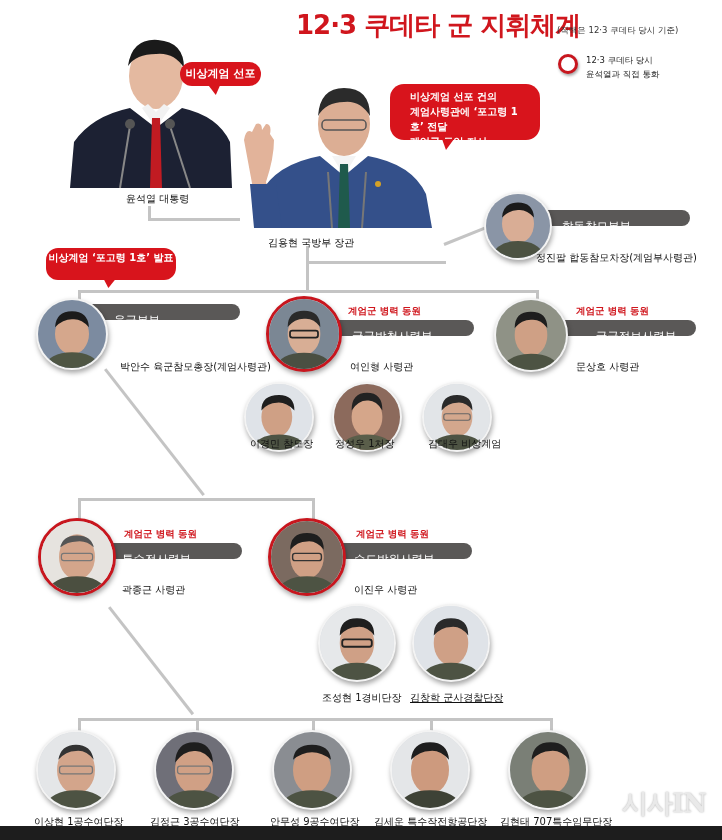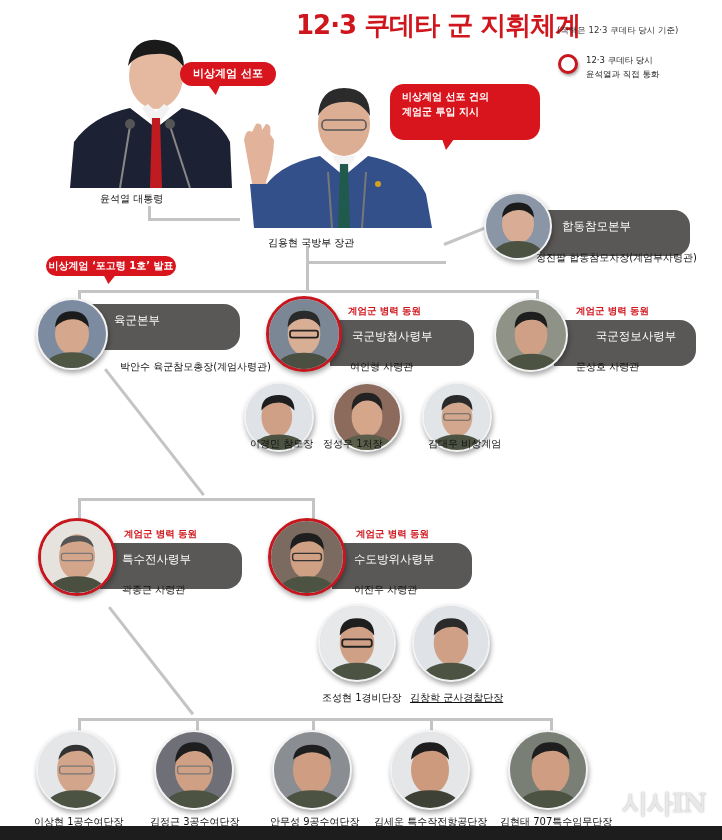--- a/index.html
+++ b/index.html
@@ -9,38 +9,38 @@
 
   .title { left: 296px; top: 8px; font-size: 26px; font-weight: bold; color: #d0161d; letter-spacing: -1px; white-space: nowrap; }
   .subtitle { left: 557px; top: 25px; font-size: 8.5px; color: #333; white-space: nowrap; }
   .legend-ring { left: 558px; top: 54px; width: 20px; height: 20px; border: 3px solid #c8161e; border-radius: 50%; box-shadow: 1px 2px 3px rgba(0,0,0,0.35); background:#fff; }
   .legend-text { left: 586px; top: 53px; font-size: 8.5px; line-height: 14px; color: #222; white-space: nowrap; }
 
   .line { background: #c4c4c4; position: absolute; }
 
   .bubble { position: absolute; background: #d8141c; color: #fff; font-weight: bold; border-radius: 12px; white-space: nowrap; }
   .bubble::after { content: ""; position: absolute; width: 0; height: 0; }
-  .b1 { left: 180px; top: 62px; width: 96px; height: 24px; font-size: 11px; line-height: 24px; text-align: center; }
+  .b1 { left: 180px; top: 62px; width: 81px; height: 24px; font-size: 11px; line-height: 24px; text-align: center; }
   .b1::after { left: 30px; bottom: -9px; border-left: 4px solid transparent; border-right: 8px solid transparent; border-top: 10px solid #d8141c; transform: skewX(20deg); }
-  .b2 { left: 390px; top: 84px; width: 150px; height: 56px; font-size: 10px; line-height: 15px; padding: 5px 12px; border-radius: 14px; white-space: normal; }
+  .b2 { left: 390px; top: 84px; width: 150px; height: 56px; font-size: 10px; line-height: 15px; padding: 5px 20px; border-radius: 14px; white-space: normal; }
   .b2::after { left: 50px; bottom: -10px; border-left: 8px solid transparent; border-right: 4px solid transparent; border-top: 11px solid #d8141c; transform: skewX(-20deg); }
-  .b3 { left: 46px; top: 256px; width: 130px; height: 20px; font-size: 10px; line-height: 20px; text-align: center; }
+  .b3 { left: 46px; top: 248px; width: 130px; height: 32px; font-size: 10px; line-height: 20px; text-align: center; }
   .b3::after { left: 56px; bottom: -8px; border-left: 8px solid transparent; border-right: 4px solid transparent; border-top: 9px solid #d8141c; transform: skewX(-20deg); }
 
   .portrait { position: absolute; overflow: hidden; }
   .yoon { left: 70px; top: 38px; width: 162px; height: 150px; }
   .kim { left: 236px; top: 84px; width: 196px; height: 144px; }
 
   .caption { position: absolute; font-size: 10px; color: #111; white-space: nowrap; }
 
   .avatar { position: absolute; border-radius: 50%; overflow: hidden; background: #d9dde2; box-shadow: 1px 3px 5px rgba(0,0,0,0.35); border: 2px solid #f3f3f3; }
   .avatar.red { border: 3px solid #c8161e; }
   .avatar svg { width: 100%; height: 100%; display: block; }
 
-  .pill { position: absolute; background: #5a5857; color: #fff; font-size: 11.5px; height: 46px; line-height: 32px; border-radius: 0 16px 16px 0; padding-left: 22px; white-space: nowrap; }
+  .pill { position: absolute; background: #5a5857; color: #fff; font-size: 11.5px; height: 16px; line-height: 32px; border-radius: 0 16px 16px 0; padding-left: 22px; white-space: nowrap; }
   .mob { position: absolute; color: #d0161d; font-size: 9.5px; font-weight: bold; white-space: nowrap; }
 
   .footer-bar { left: 0; top: 826px; width: 722px; height: 14px; background: #1d1d1d; }
   .logo { left: 622px; top: 786px; font-size: 26px; font-weight: bold; color: #e9e9e9; letter-spacing: -1px; text-shadow: 0 0 2px #aaa; font-family: "DejaVu Serif", serif; }
 </style>
 </head>
 <body>
 
 <div class="abs title">12·3 쿠데타 군 지휘체계</div>
 <div class="abs subtitle">(직책은 12·3 쿠데타 당시 기준)</div>
@@ -78,21 +78,21 @@
     <path d="M58 28 Q62 0 88 2 Q114 4 114 30 Q104 14 86 16 Q66 16 58 28Z" fill="#1a1a1a"></path>
     <path d="M0 150 L4 104 Q22 78 60 70 L86 90 L112 70 Q148 78 160 104 L162 150Z" fill="#1c2133"></path>
     <path d="M72 70 L86 90 L100 70 L94 66 L86 74 L78 66Z" fill="#f2f2f2"></path>
     <path d="M82 80 L90 80 L92 150 L80 150Z" fill="#c11b22"></path>
     <line x1="50" y1="150" x2="60" y2="88" stroke="#888" stroke-width="2"></line>
     <line x1="120" y1="150" x2="100" y2="88" stroke="#888" stroke-width="2"></line>
     <circle cx="60" cy="86" r="5" fill="#555"></circle>
       <circle cx="100" cy="86" r="5" fill="#555"></circle>
   </svg>
 </div>
-<div class="caption" style="left:100px;top:192px;">윤석열 대통령</div>
+<div class="caption" style="left:126px;top:192px;">윤석열 대통령</div>
 
 <div class="portrait kim">
   <svg viewBox="0 0 196 144" width="196" height="144">
     <ellipse cx="108" cy="40" rx="26" ry="32" fill="#dcae94"></ellipse>
     <path d="M82 32 Q84 4 108 4 Q134 4 134 32 Q124 16 108 18 Q90 18 82 32Z" fill="#2b2b2b"></path>
     <rect x="86" y="36" width="44" height="10" rx="4" fill="none" stroke="#555" stroke-width="1.5"></rect>
     <path d="M20 144 L24 110 Q40 80 84 72 L108 92 L132 72 Q176 80 190 110 L196 144Z" fill="#34508a"></path>
     <path d="M96 72 L108 92 L120 72Z" fill="#f4f4f4"></path>
     <path d="M104 80 L112 80 L114 144 L102 144Z" fill="#1f5a4c"></path>
     <path d="M18 110 L8 56 Q10 44 16 48 L20 40 Q26 38 26 46 L30 40 Q36 40 34 50 L38 56 Q38 74 30 98 L34 110Z" fill="#e2b39a"></path>
@@ -100,20 +100,21 @@
     <line x1="96" y1="144" x2="92" y2="88" stroke="#777" stroke-width="2"></line>
     <line x1="126" y1="144" x2="130" y2="88" stroke="#777" stroke-width="2"></line>
     <circle cx="142" cy="100" r="3" fill="#d4a127"></circle>
   </svg>
 </div>
 <div class="caption" style="left:268px;top:236px;">김용현 국방부 장관</div>
 
 <div class="bubble b1">비상계엄 선포</div>
 <div class="bubble b2">
   <div>비상계엄 선포 건의</div>
+  <div>계엄사령관에 ‘포고령 1호’ 전달</div>
   <div>계엄군 투입 지시</div>
 </div>
 <div class="bubble b3">비상계엄 ‘포고령 1호’ 발표</div>
 
 <div class="pill" style="left:540px;top:210px;width:150px;">합동참모본부</div>
 <div class="avatar" style="left:484px;top:192px;width:68px;height:68px;">
   <svg viewBox="0 0 60 60">
       <rect width="60" height="60" fill="#8a95a6"></rect>
       <ellipse cx="30" cy="28" rx="15" ry="18" fill="#d9ad95"></ellipse>
       <path d="M15 22 Q16 8 30 8 Q44 8 45 22 Q38 14 30 15 Q22 15 15 22Z" fill="#1b1b1b"></path>
@@ -168,21 +169,21 @@
 </div>
 <div class="caption" style="left:250px;top:437px;">이경민 참모장</div>
 <div class="avatar" style="left:332px;top:382px;width:70px;height:70px;">
   <svg viewBox="0 0 60 60">
       <rect width="60" height="60" fill="#8c6a5c"></rect>
       <ellipse cx="30" cy="30" rx="14" ry="18" fill="#d5a68a"></ellipse>
       <path d="M16 24 Q16 8 30 8 Q44 8 44 24 Q38 14 30 15 Q22 15 16 24Z" fill="#222"></path>
       <path d="M4 60 Q10 46 30 46 Q50 46 56 60Z" fill="#5a5e4a"></path>
     </svg>
 </div>
-<div class="caption" style="left:323px;top:437px;">정성우 1처장</div>
+<div class="caption" style="left:335px;top:437px;">정성우 1처장</div>
 <div class="avatar" style="left:422px;top:382px;width:70px;height:70px;">
   <svg viewBox="0 0 60 60">
       <rect width="60" height="60" fill="#e2e5e8"></rect>
       <ellipse cx="30" cy="30" rx="14" ry="18" fill="#d3a78d"></ellipse>
       <path d="M16 24 Q16 10 30 10 Q44 10 44 24 Q38 16 30 17 Q22 17 16 24Z" fill="#2a2a2a"></path>
       <rect x="18" y="27" width="24" height="6" rx="2" fill="none" stroke="#666" stroke-width="1"></rect>
       <path d="M4 60 Q10 46 30 46 Q50 46 56 60Z" fill="#4d5343"></path>
     </svg>
 </div>
 <div class="caption" style="left:428px;top:437px;">김대우 비상계엄</div>

